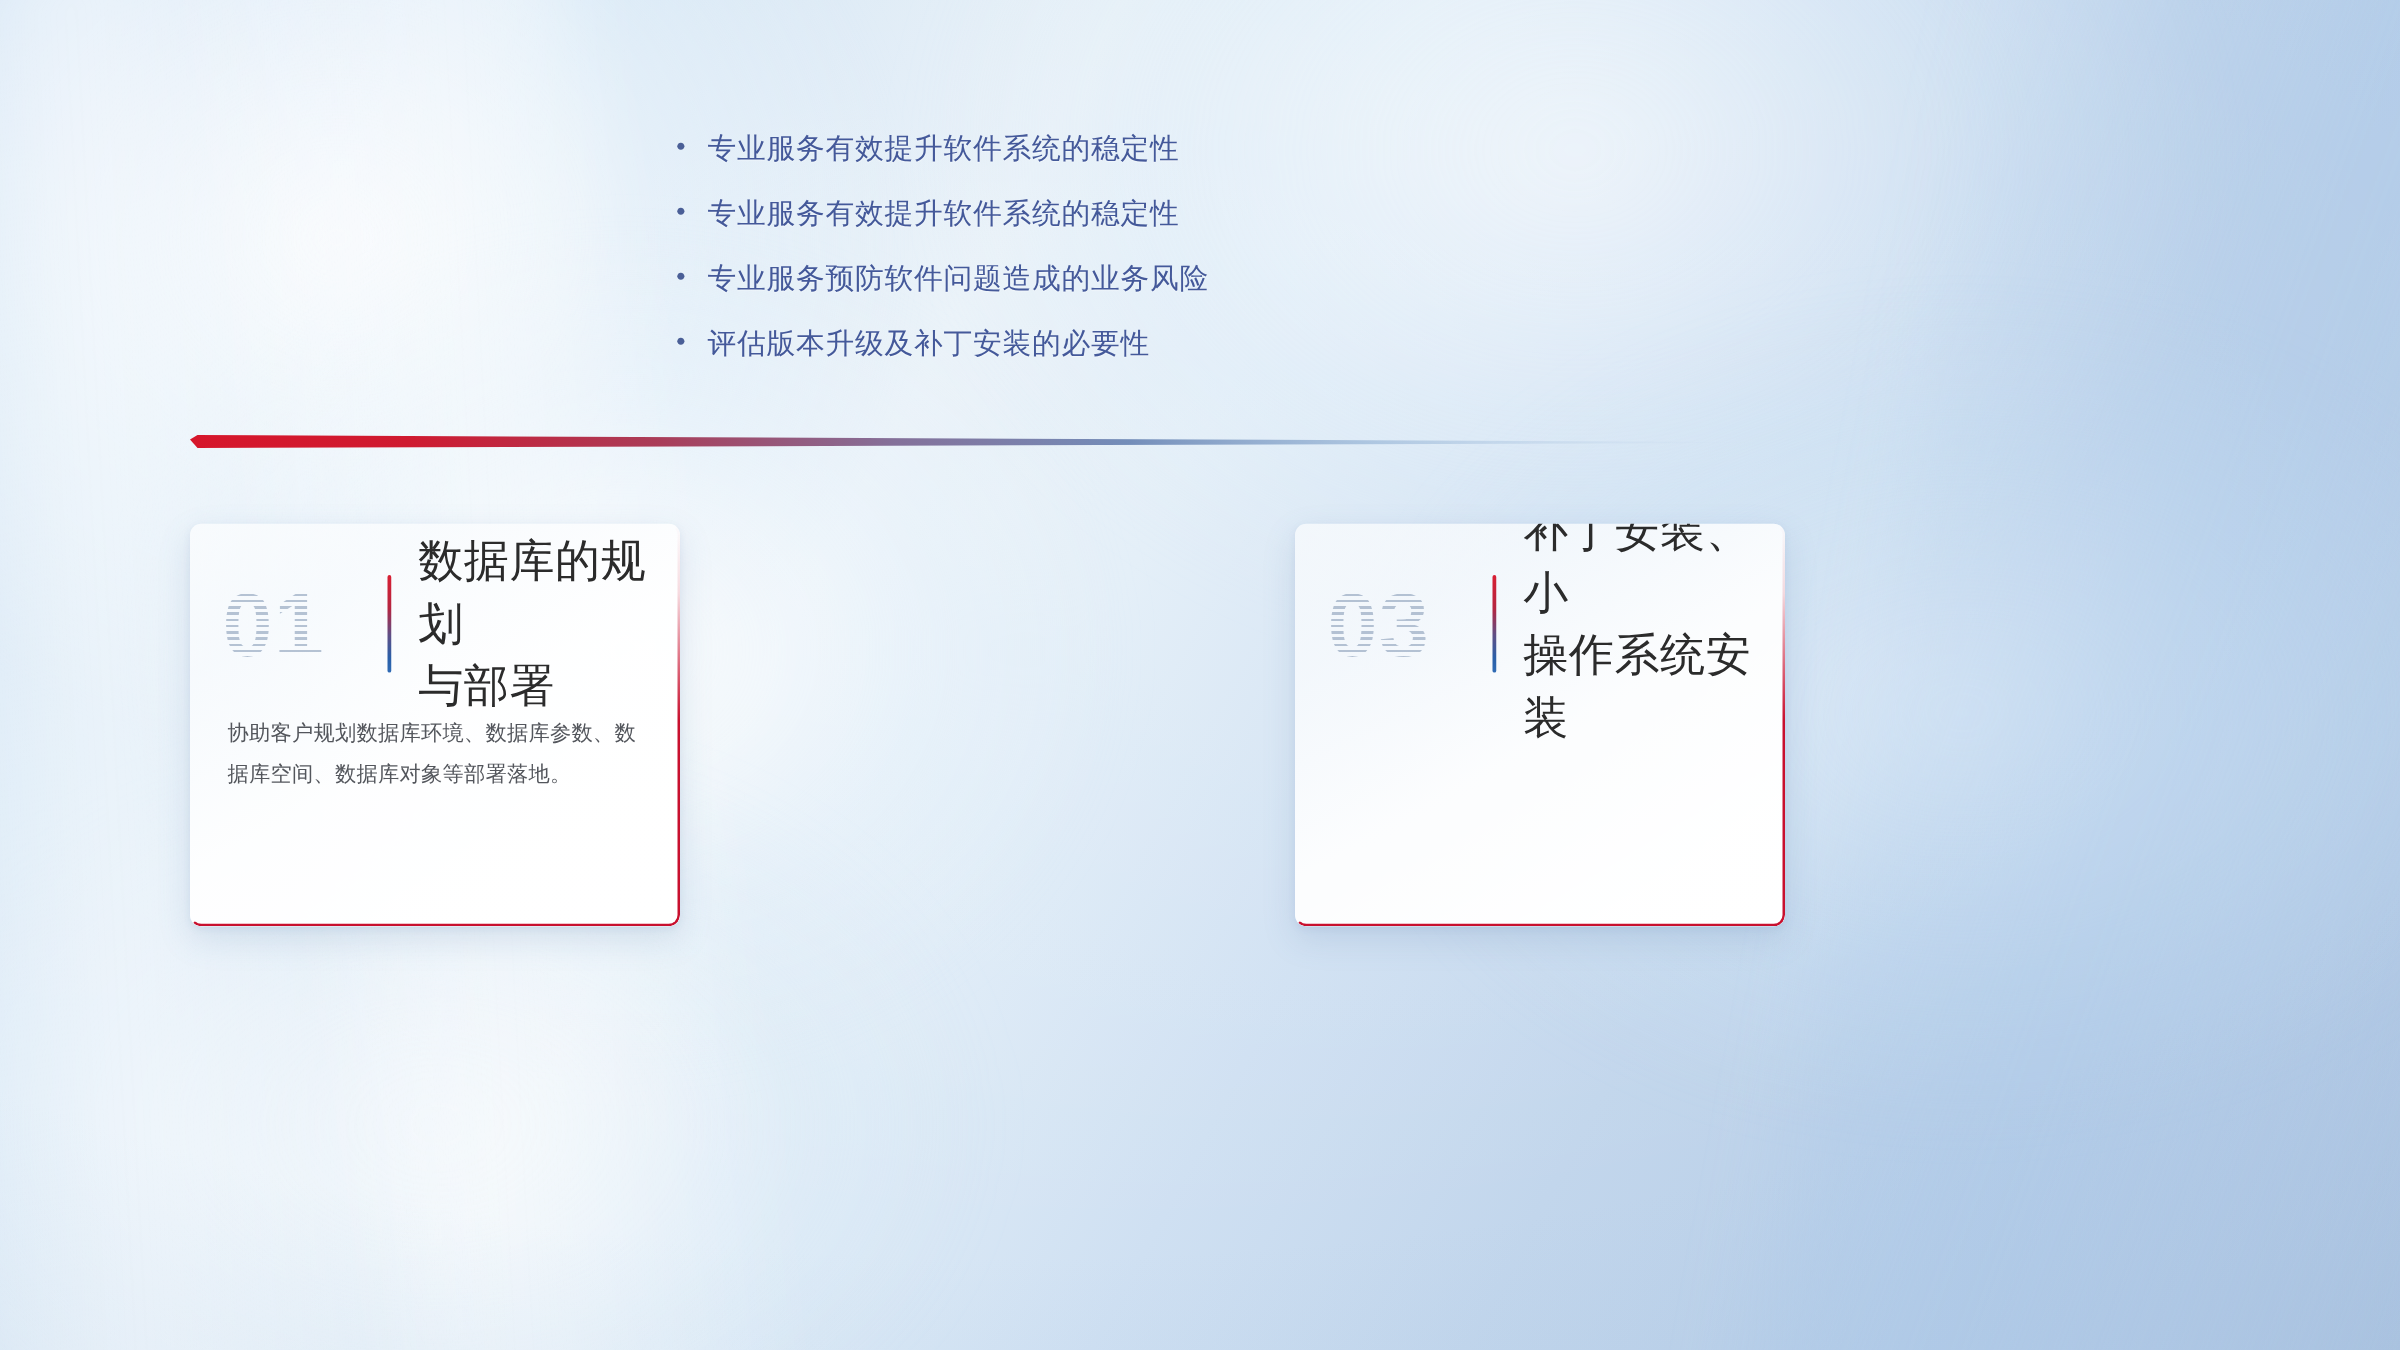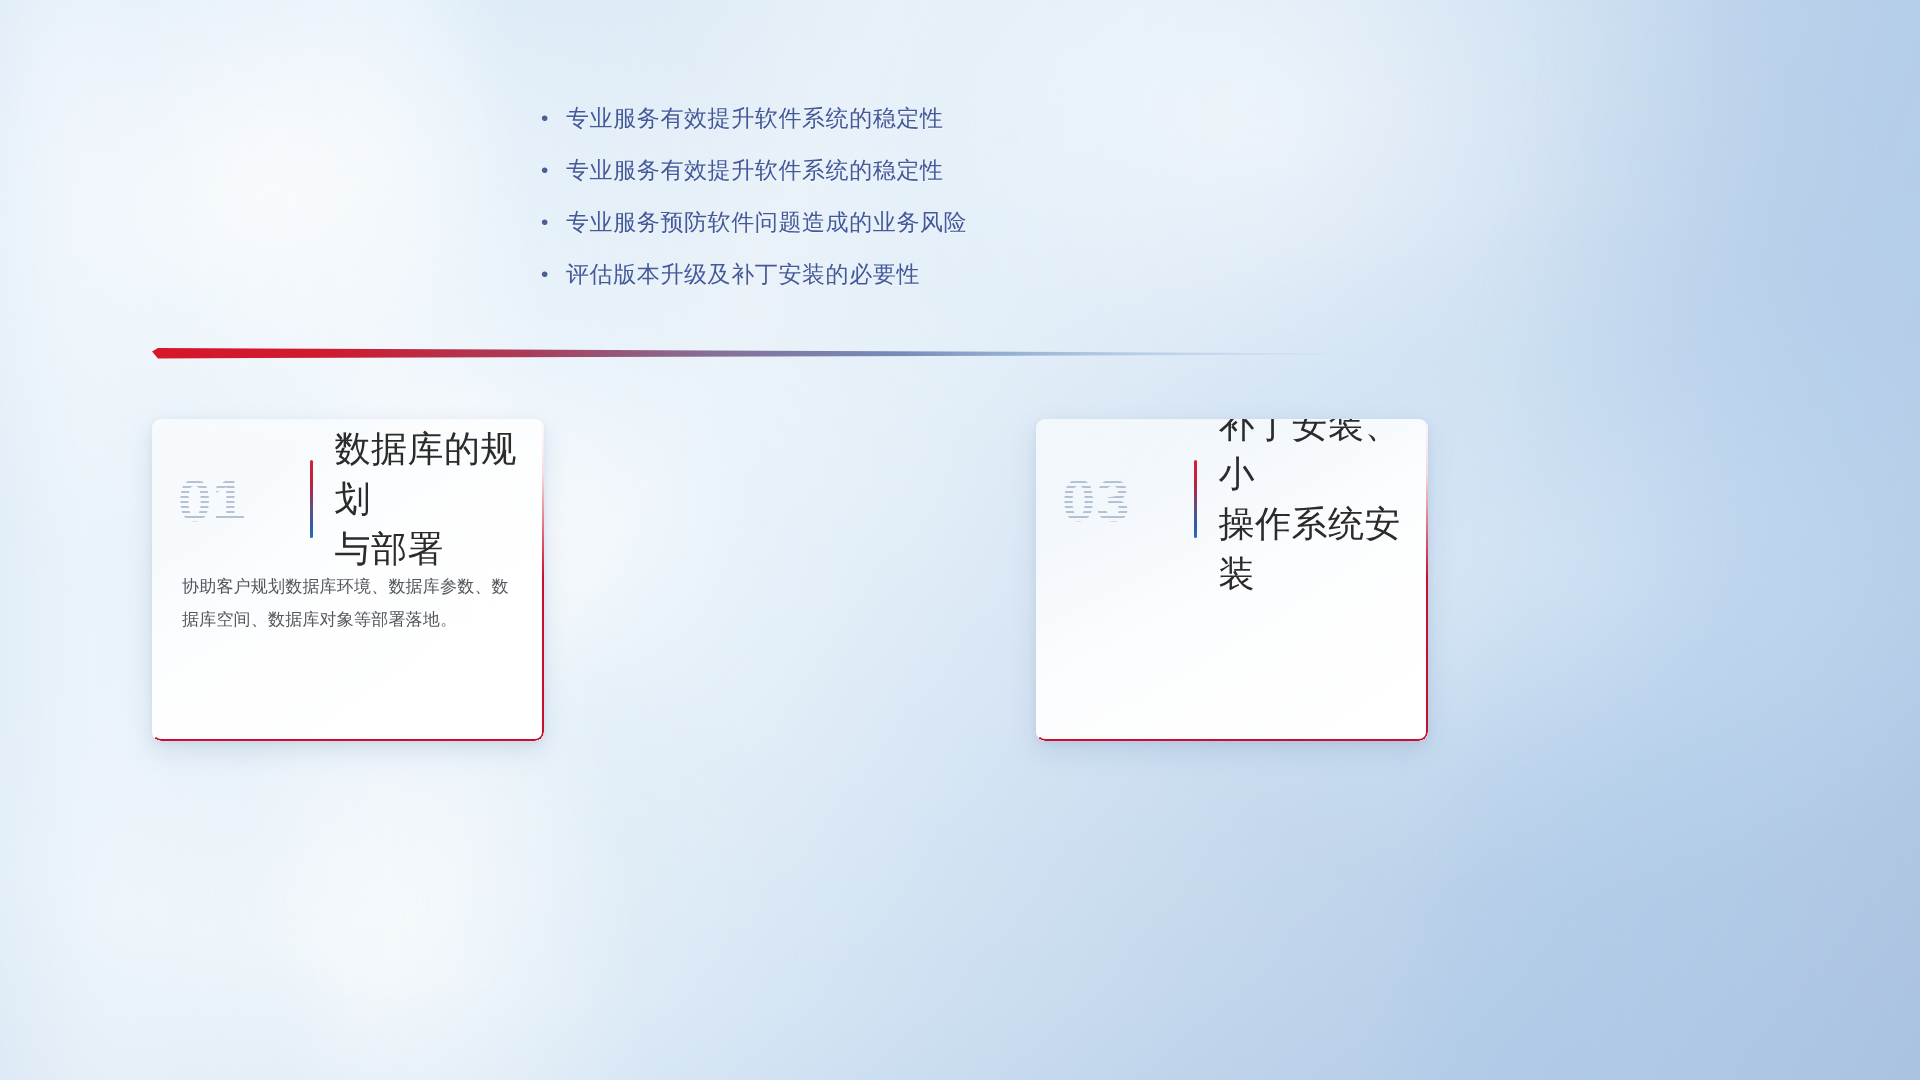--- a/index.html
+++ b/index.html
@@ -190,21 +190,21 @@
     height: 160px;
     display: flex;
     align-items: center;
     padding-left: 26px;
     box-sizing: border-box;
   }
   .card-num {
     position: relative;
     width: 130px;
     flex: 0 0 130px;
-    font-size: 60px;
+    font-size: 72px;
     font-weight: 700;
     letter-spacing: 1px;
     line-height: 1;
     color: #b9c6d6;
     -webkit-background-clip: text;
     background-clip: text;
     background-image: repeating-linear-gradient(
         to bottom,
         rgba(150,168,192,0.95) 0px,
         rgba(150,168,192,0.95) 2px,

